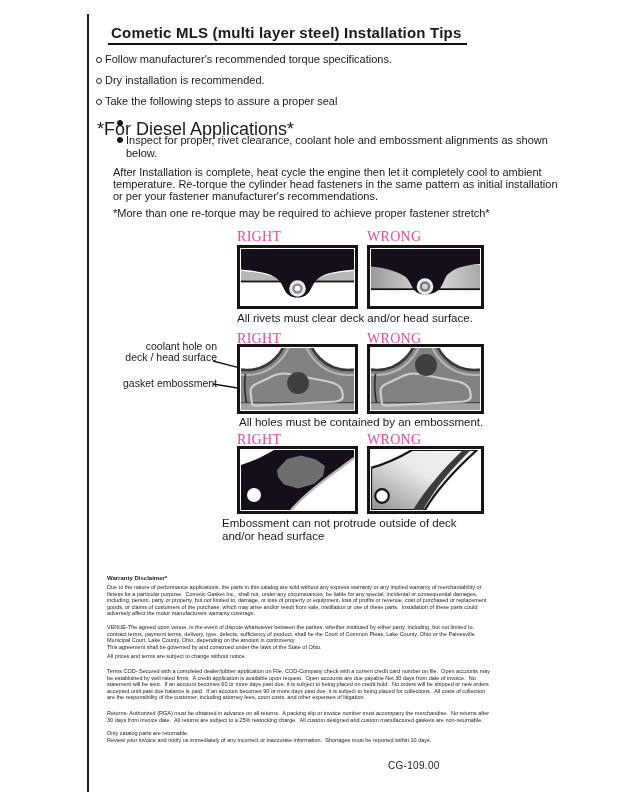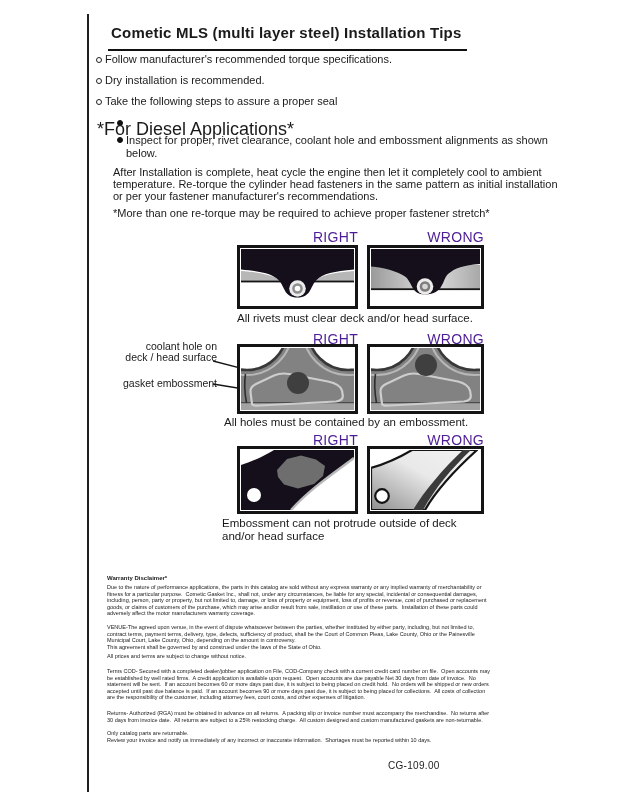--- a/index.html
+++ b/index.html
@@ -5,36 +5,36 @@
   html,body { margin:0; padding:0; background:#e8e8e8; }
   .page {
     position:relative; width:618px; height:800px; background:#ffffff;
     font-family:"Liberation Sans", sans-serif; color:#1a1a1a; overflow:hidden;
     margin:0 auto;
   }
   .abs { position:absolute; }
   .rule-v { left:87px; top:14px; width:2px; height:778px; background:#1f1f1f; }
   .title {
     left:108px; top:24px; font-size:15px; font-weight:bold; letter-spacing:.2px;
-    border-bottom:2.2px solid #111; padding:0 6px 8px 3px; white-space:nowrap;
+    border-bottom:2.2px solid #111; padding:0 6px 2px 3px; white-space:nowrap;
   }
   .bullets { left:96px; top:45px; font-size:11px; line-height:13px; width:470px; }
   .b-row { display:flex; align-items:flex-start;margin-top:8px; }
   .b-dot {
     flex:0 0 auto; width:4px; height:4px; border:1.2px solid #222; border-radius:50%;
     margin:3.5px 3px 0 0; background:#fff;
   }
   .b-sub { margin-left:21px; }
   .b-dot.filled { background:#111; border-color:#111; }
   .h2 { left:97px; top:119px; font-size:18px; font-weight:normal; }
   .para { left:113px; font-size:11px; line-height:12px; white-space:pre-line; }
   .p1 { top:136px; }
   .p2 { top:166px; }
   .p3 { top:207px; }
-  .dlabel { font-size:14px; text-align:right; color:#4c1d95; letter-spacing:.3px; }
+  .dlabel { font-size:14px; text-align:left; color:#ec4899; letter-spacing:.3px;font-family:Liberation Serif, serif; }
   .caption { font-size:11.5px; line-height:12.5px; white-space:pre-line; }
   .ann { font-size:10.5px; line-height:11px; text-align:right; width:114px; left:103px; white-space:pre-line; }
   .fine { left:107px; font-size:5.5px; line-height:6.5px; white-space:pre; color:#222; }
   .fine-h { font-weight:bold; font-size:6px; }
   .docnum { left:388px; top:760px; font-size:10px; letter-spacing:.3px; color:#222;text-align:center; }
   svg { display:block; }
 </style>
 </head>
 <body>
 
@@ -156,21 +156,21 @@
       <circle cx="107" cy="-14" r="40" fill="#ffffff" stroke="#383838" stroke-width="2.6"></circle>
       <rect x="4" y="58" width="109" height="1.4" fill="#4c4c4c"></rect>
       <rect x="4" y="59.4" width="109" height="6.6" fill="#a2a2a2"></rect>
       <path d="M15,60 L13.5,48 Q13,43 19,40 L37,31.5 Q44,28.5 52,30 L91,37.5 Q101,40 103,46.5 L103.8,51.5 Q104.3,56.5 97,57.5 L22.5,61.5 Q15.8,62 15,60 Z" fill="none" stroke="#cdcdcd" stroke-width="2.2"></path>
       <path d="M8.5,30 Q6.5,42 9.5,59" fill="none" stroke="#2d2d2d" stroke-width="1.6"></path>
       <circle cx="59" cy="21" r="11" fill="#3f3f3f"></circle>
     </g>
     <rect x="1.5" y="1.5" width="114" height="67" fill="none" stroke="#141414" stroke-width="3"></rect>
   </svg>
 
-  <div class="abs caption" style="left:224px; top:416px;">All holes must be contained by an embossment.</div>
+  <div class="abs caption" style="left:239px; top:416px;">All holes must be contained by an embossment.</div>
 
   <div class="abs dlabel" style="left:237px; top:432px; width:121px;">RIGHT</div>
   <div class="abs dlabel" style="left:367px; top:432px; width:117px;">WRONG</div>
 
   <svg class="abs" style="left:237px; top:446px;" width="121" height="68" viewBox="0 0 121 68">
     <defs>
         <clipPath id="c3r">
           <rect x="4" y="4" width="113" height="60"></rect>
         </clipPath>
       </defs>

